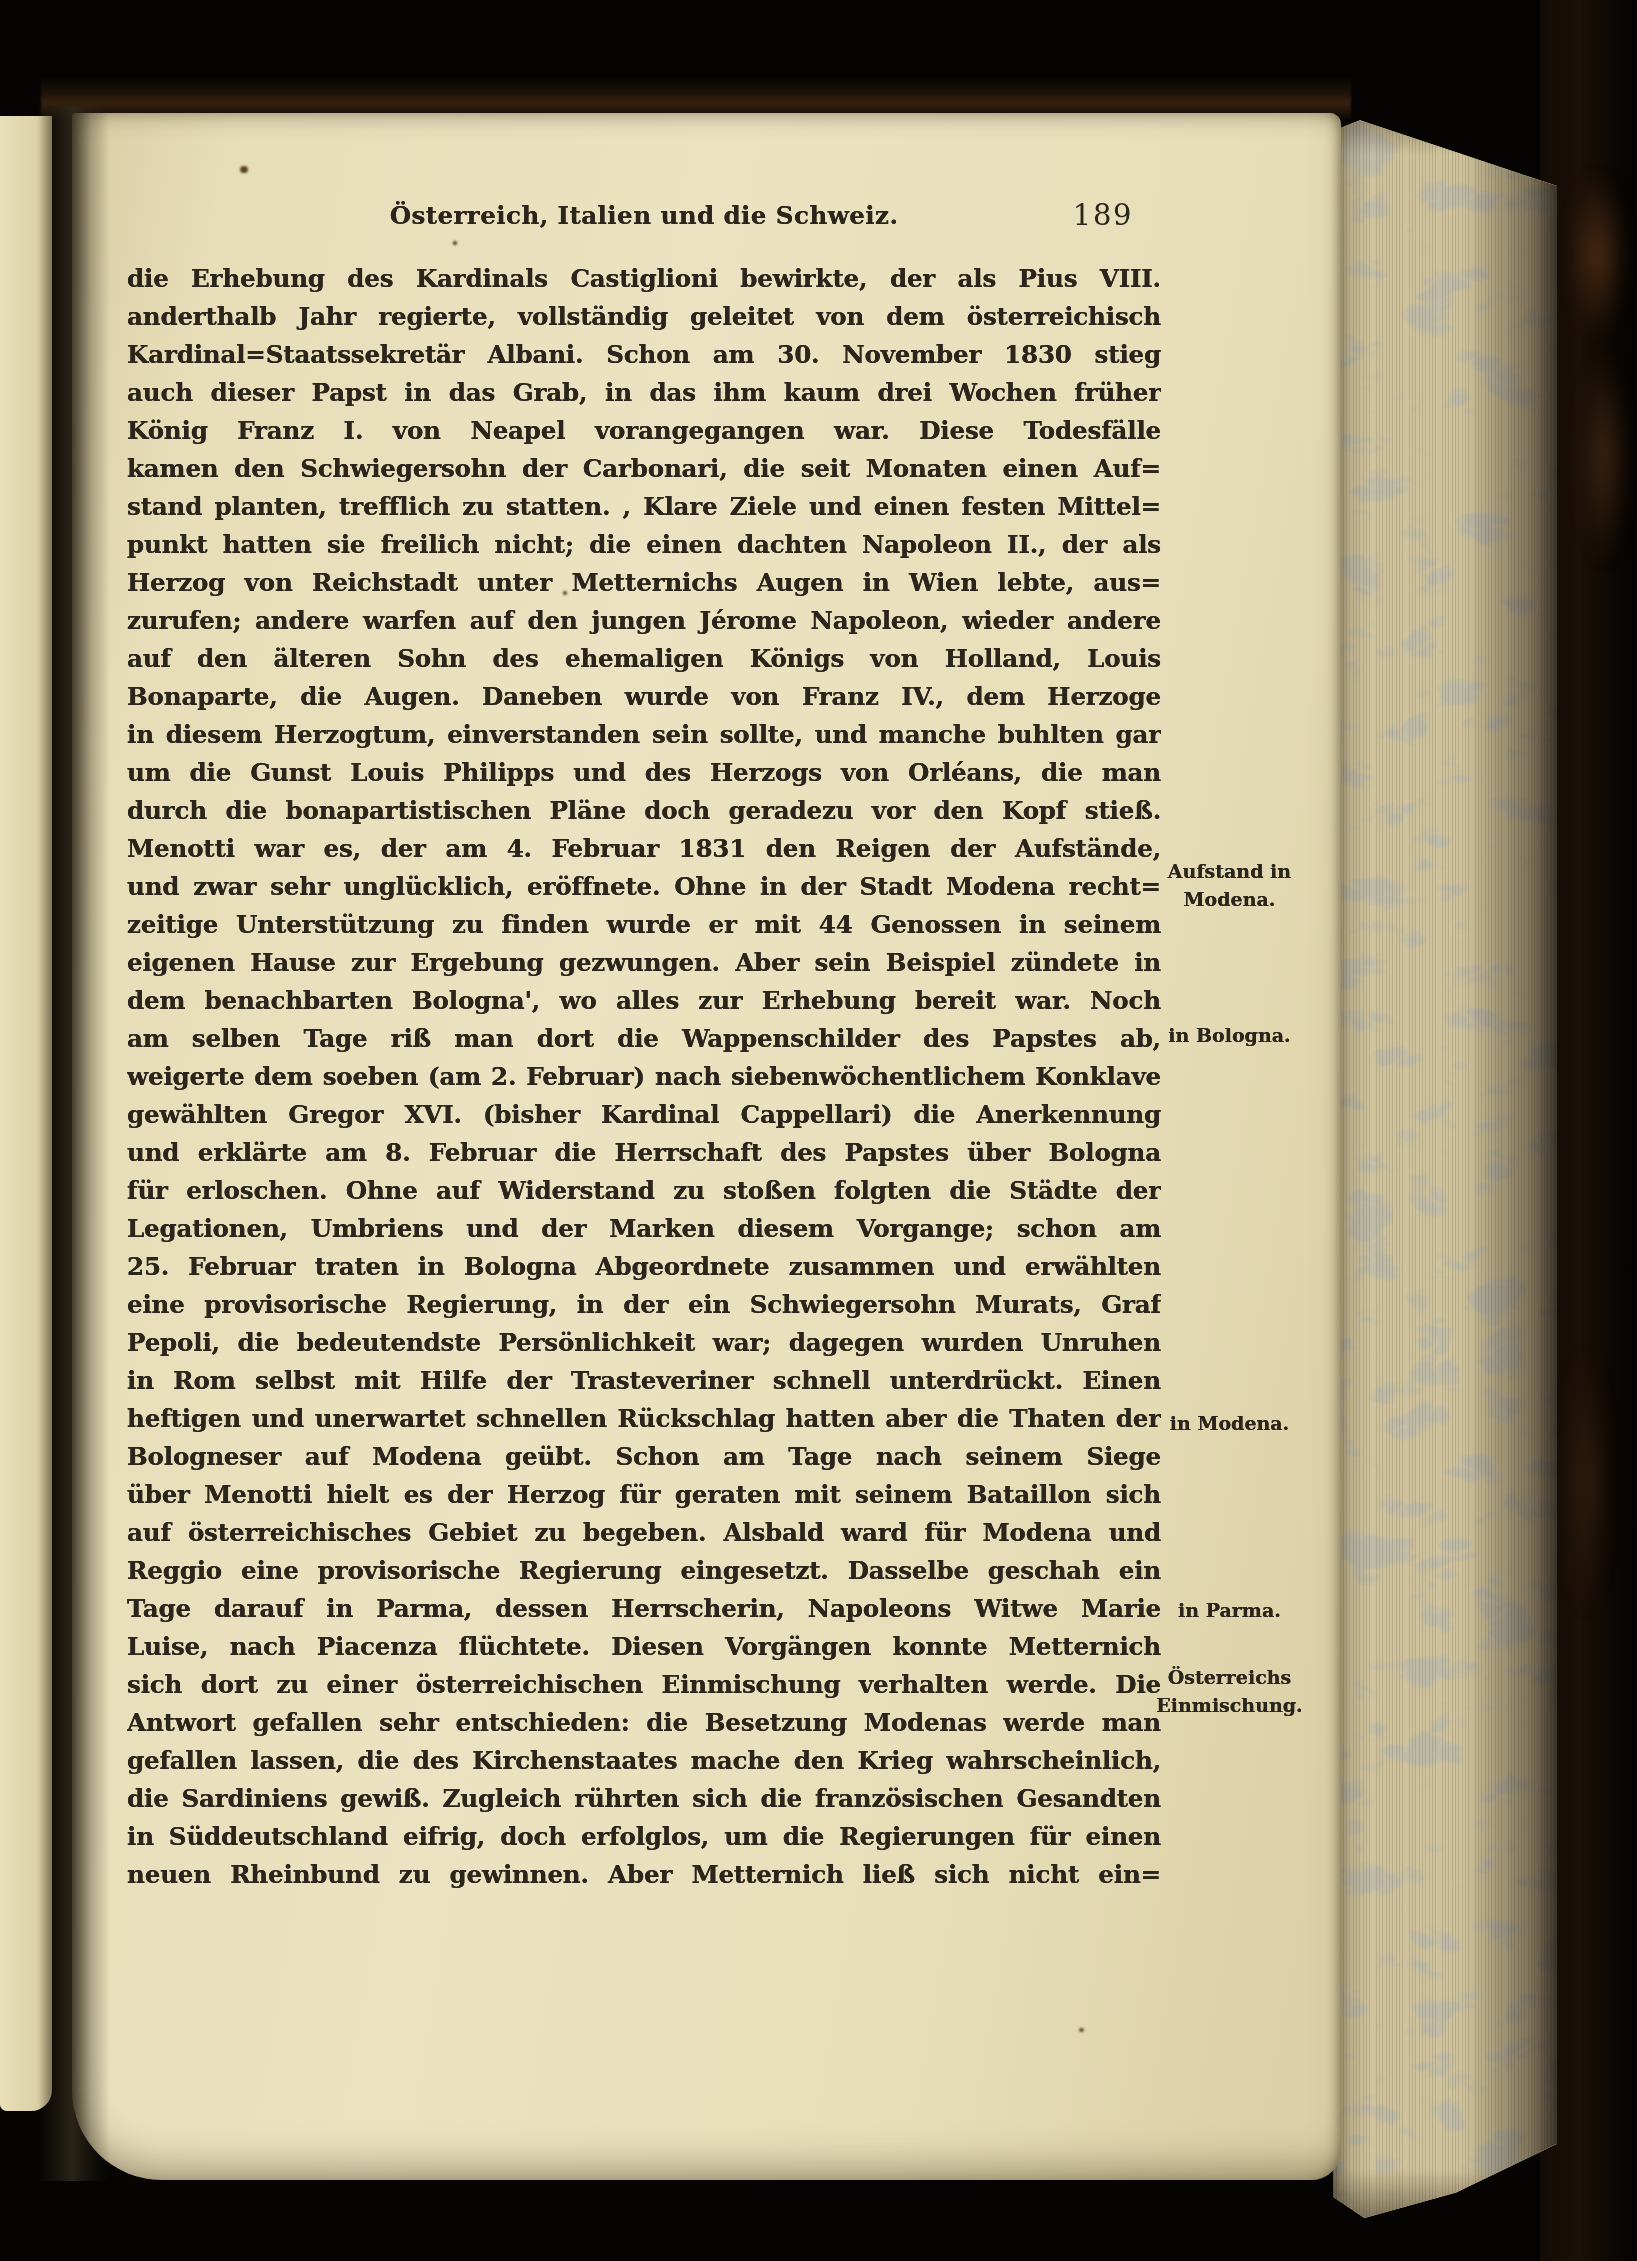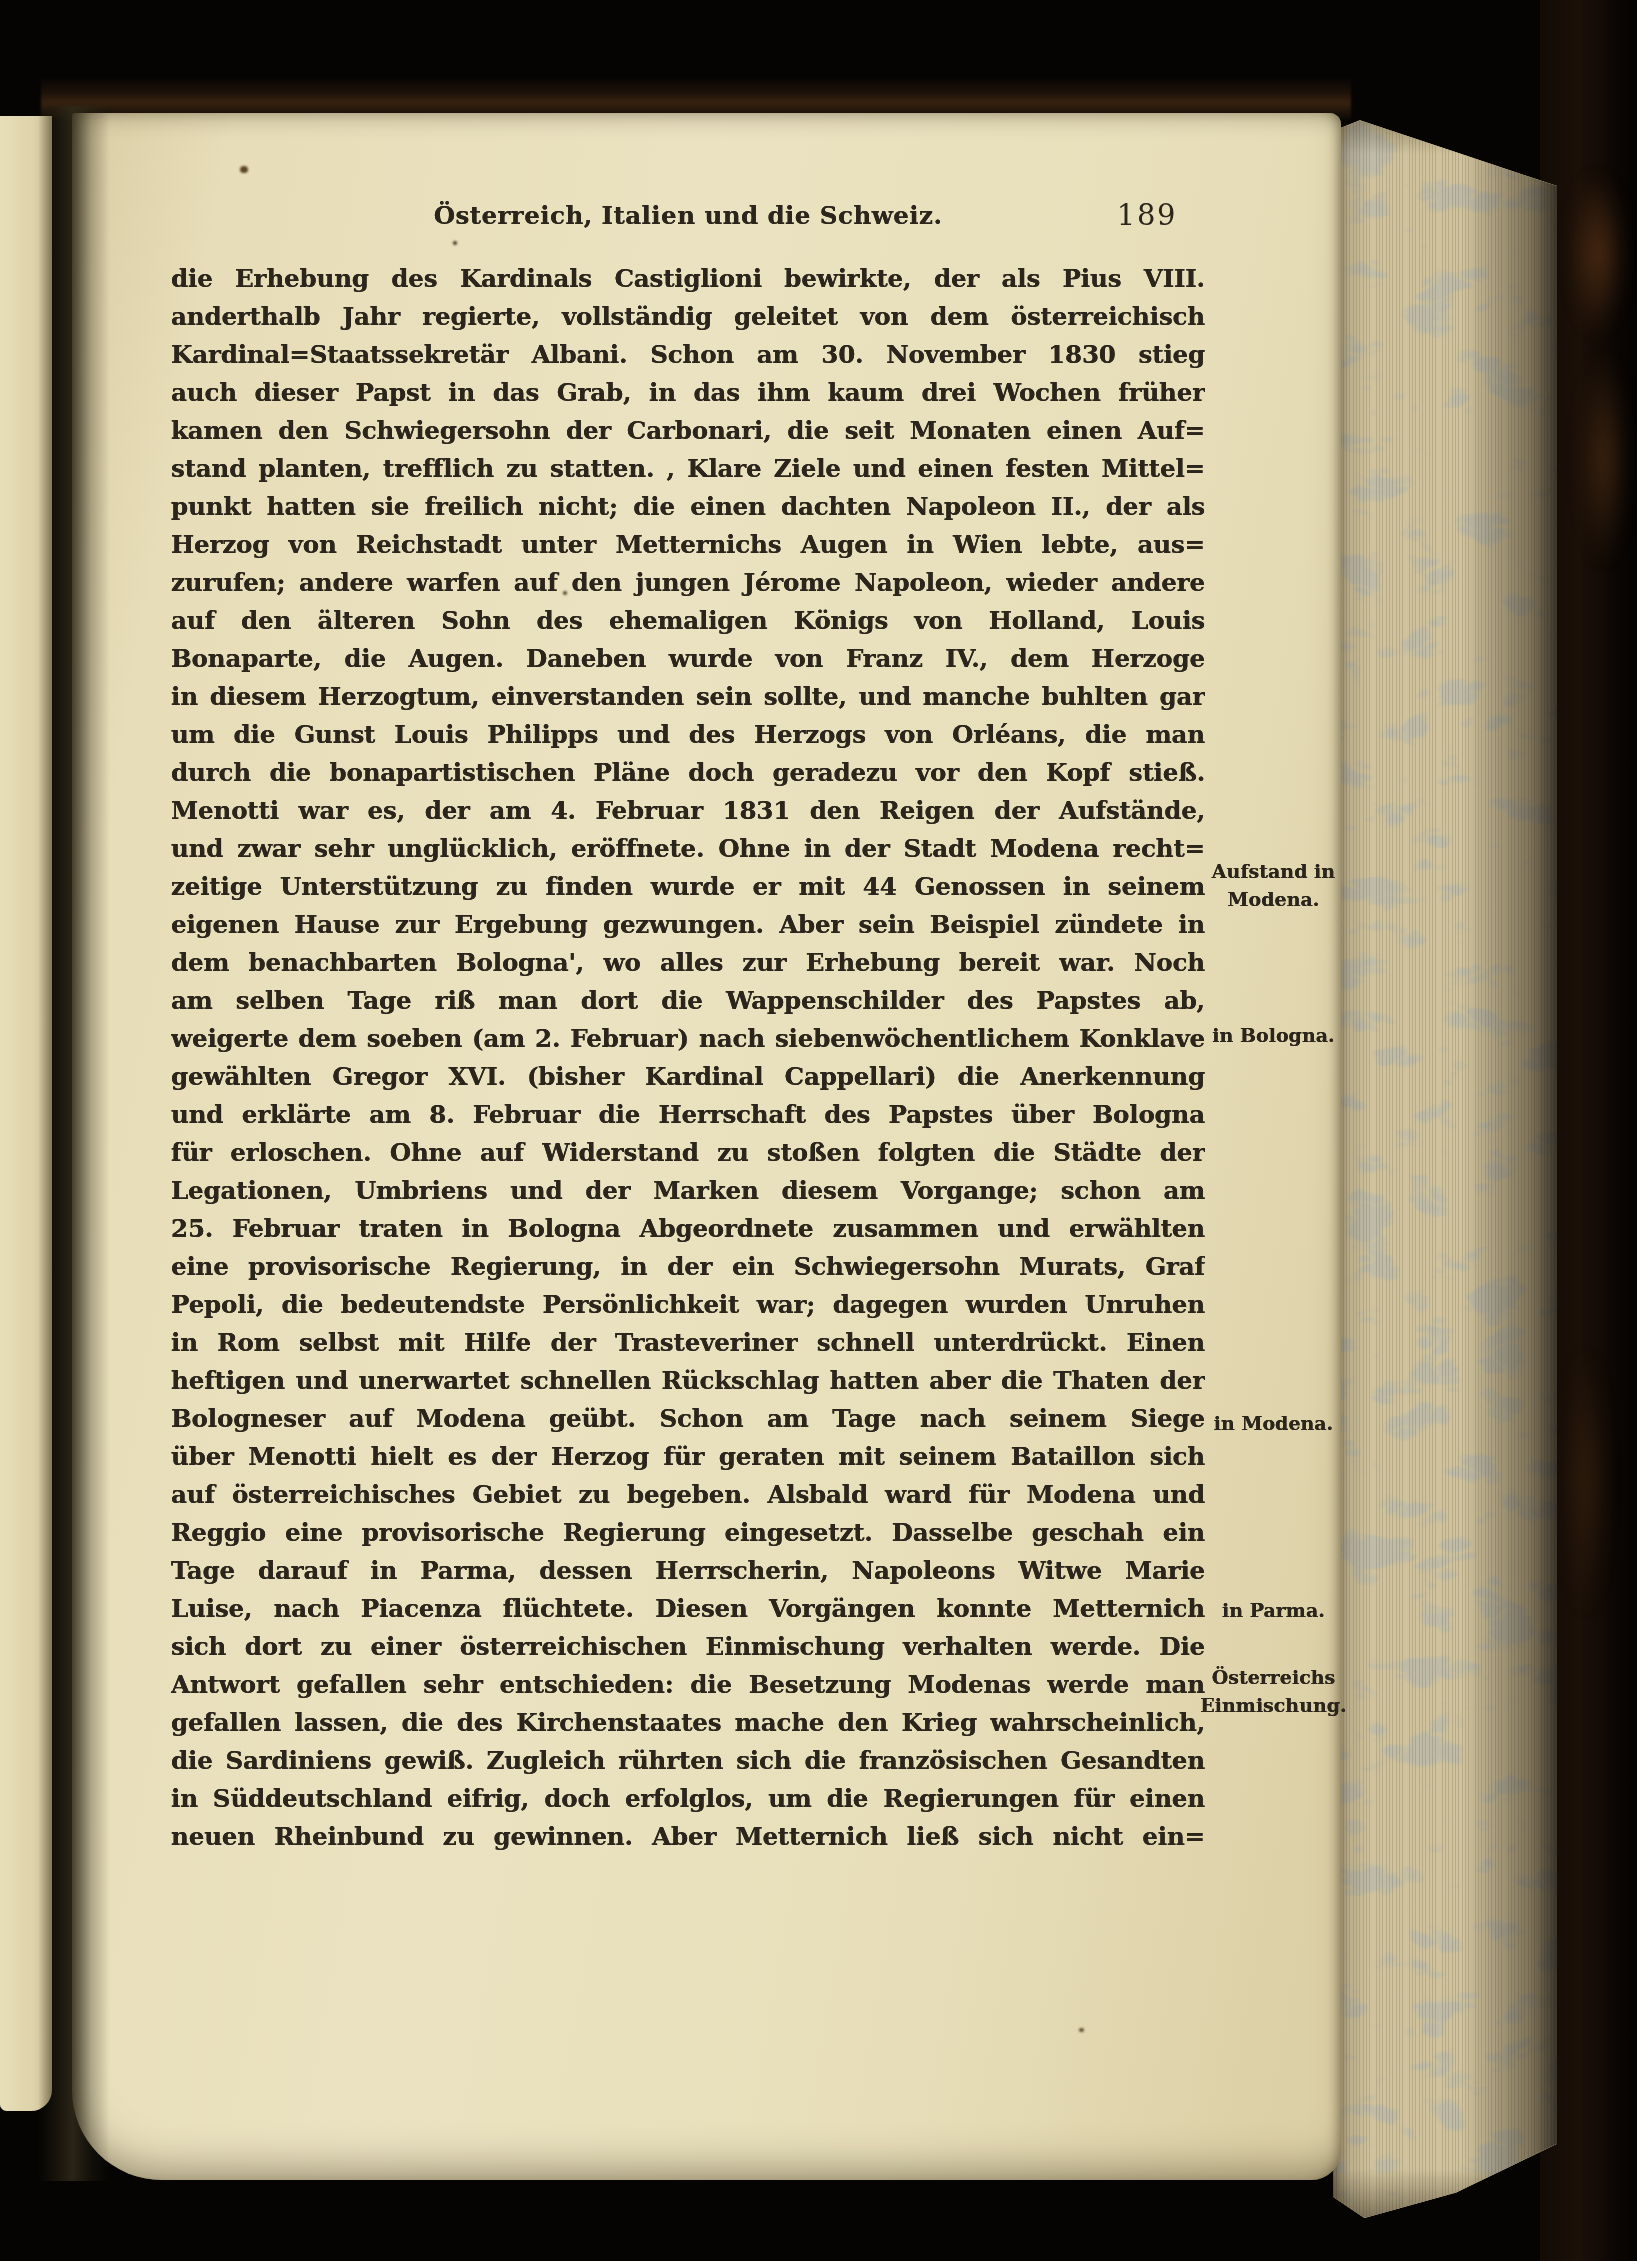--- a/index.html
+++ b/index.html
@@ -46,21 +46,21 @@
                inset 0 -24.6px 41px -16.4px rgba(70,58,32,0.5),
                inset 0 14.7px 24.6px -14.7px rgba(60,48,26,0.45);}
 
   
   .gutter-shadow{position:absolute;left:38px;top:106px;width:72px;height:2075px;
     background:linear-gradient(90deg,rgba(25,21,12,0) 0%,rgba(35,30,17,0.5) 22%,rgba(48,42,26,0.85) 48%,rgba(48,42,26,0.3) 74%,rgba(48,42,26,0) 100%);}
 
   .speck{position:absolute;border-radius:50%;filter:blur(0.8px);}
 
   
-  .content{position:absolute;inset:0;color:var(--ink,#2b251c);margin-left:44px;}
+  .content{position:absolute;inset:0;color:var(--ink,#2b251c);}
   .running-head{position:absolute;left:127px;top:201px;width:1034px;text-align:center;
     font-weight:bold;font-size:24.6px;letter-spacing:0.4px;text-shadow:0 0 0.4px currentColor;}
   .page-num{position:absolute;right:28px;top:-3.3px;font-weight:400;font-size:29px;
     letter-spacing:1.6px;text-shadow:none;}
   .text-block{position:absolute;left:127px;top:260px;width:1034px;}
   .tl{font-weight:bold;font-size:24.6px;line-height:38px;height:38px;overflow:hidden;
     text-align:justify;text-align-last:justify;letter-spacing:-0.2px;word-spacing:1.2px;
     text-shadow:0 0 0.4px currentColor;}
   .note{position:absolute;left:1156px;width:147px;text-align:center;
     font-weight:bold;font-size:19px;line-height:28px;color:var(--ink,#2b251c);
@@ -108,20 +108,21 @@
     <div class="running-head">
       <span>Österreich, Italien und die Schweiz.</span>
       <span class="page-num">189</span>
     </div>
 
     <div class="text-block">
       <div class="tl">die Erhebung des Kardinals Castiglioni bewirkte, der als Pius VIII.</div>
       <div class="tl">anderthalb Jahr regierte, vollständig geleitet von dem österreichisch gesinnten</div>
       <div class="tl">Kardinal=Staatssekretär Albani.  Schon am 30. November 1830 stieg</div>
       <div class="tl">auch dieser Papst in das Grab, in das ihm kaum drei Wochen früher</div>
+      <div class="tl">König Franz I. von Neapel vorangegangen war.  Diese Todesfälle</div>
       <div class="tl">kamen den Schwiegersohn der Carbonari, die seit Monaten einen Auf=</div>
       <div class="tl">stand planten, trefflich zu statten. , Klare Ziele und einen festen Mittel=</div>
       <div class="tl">punkt hatten sie freilich nicht; die einen dachten Napoleon II., der als</div>
       <div class="tl">Herzog von Reichstadt unter Metternichs Augen in Wien lebte, aus=</div>
       <div class="tl">zurufen; andere warfen auf den jungen Jérome Napoleon, wieder andere</div>
       <div class="tl">auf den älteren Sohn des ehemaligen Königs von Holland, Louis</div>
       <div class="tl">Bonaparte, die Augen.  Daneben wurde von Franz IV., dem Herzoge</div>
       <div class="tl">in diesem Herzogtum, einverstanden sein sollte, und manche buhlten gar</div>
       <div class="tl">um die Gunst Louis Philipps und des Herzogs von Orléans, die man</div>
       <div class="tl">durch die bonapartistischen Pläne doch geradezu vor den Kopf stieß.</div>

